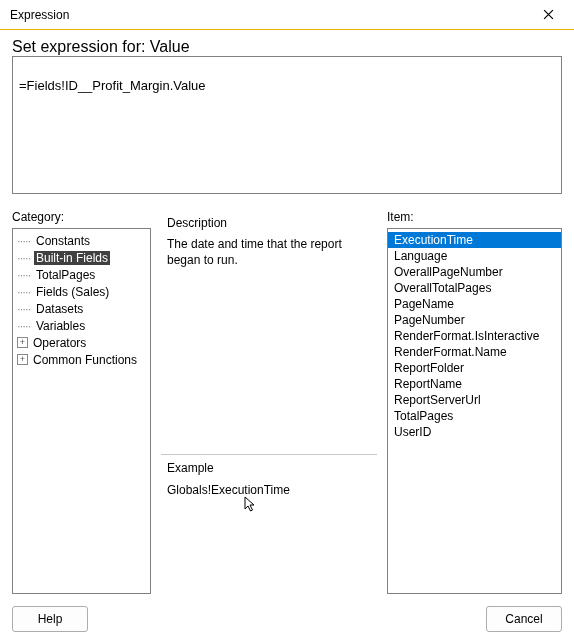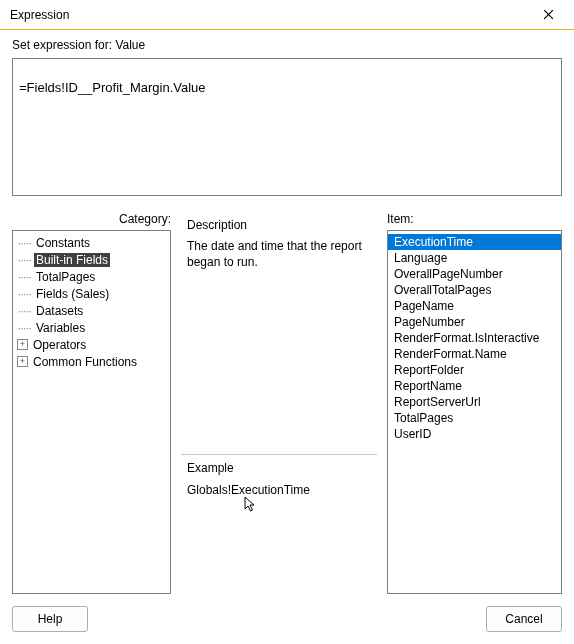--- a/index.html
+++ b/index.html
@@ -31,22 +31,21 @@
       cursor: pointer;
     }
     .close-btn svg { width: 11px; height: 11px; }
     .content {
       padding: 8px 12px 12px 12px;
       display: flex;
       flex-direction: column;
       height: calc(644px - 30px);
     }
     .set-label {
-      font-size: 12px;
-      margin-bottom: 6px;
+      font-size: 16px;
     }
     .expr-box {
       width: 100%;
       height: 138px;
       border: 1px solid #808080;
       padding: 20px 6px;
       font-family: "Segoe UI", Tahoma, sans-serif;
       font-size: 13px;
       resize: none;
       outline: none;
@@ -57,21 +56,21 @@
       gap: 10px;
       margin-top: 16px;
       flex: 1;
       min-height: 0;
     }
     .col {
       display: flex;
       flex-direction: column;
       min-height: 0;
     }
-    .col-category { width: 159px; text-align: right; }
+    .col-category { width: 139px; }
     .col-item { width: 175px; }
     .col-right { flex: 1; display: flex; flex-direction: column; }
     .col-label {
       font-size: 12px;
       margin-bottom: 4px;
     }
     .listbox {
       border: 1px solid #808080;
       flex: 1;
       overflow: auto;

